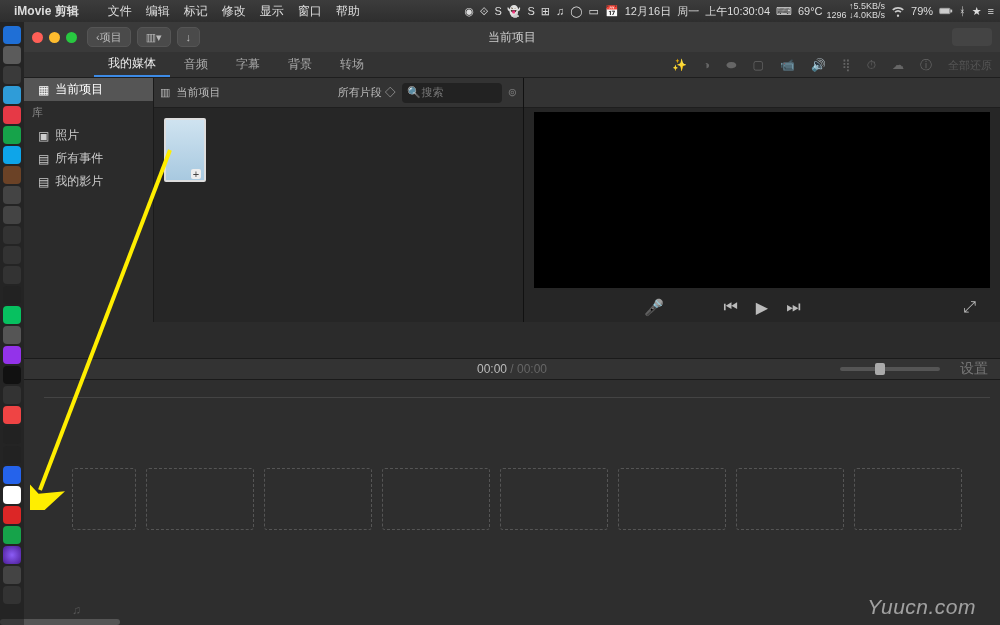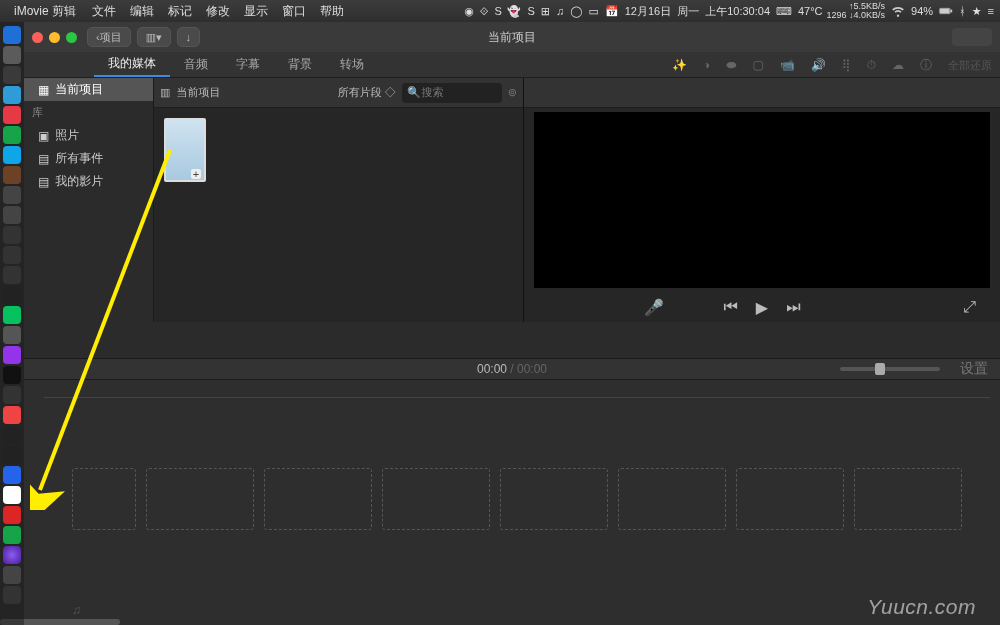--- a/index.html
+++ b/index.html
@@ -1,21 +1,21 @@
 <!DOCTYPE html>
 <html><head>
 <meta charset="utf-8">
 <style>
 * { margin: 0; padding: 0; box-sizing: border-box; font-family: -apple-system, "Helvetica Neue", Arial, sans-serif; }
 body { width: 1000px; height: 625px; background: #2a2a2a; overflow: hidden; position: relative; }
 
 
 .menubar { height: 22px; background: linear-gradient(#3c3c3c,#2e2e2e); color: #ddd; display: flex; align-items: center; font-size: 12px; padding: 0 6px; }
 .menubar .apple { margin-right: 8px; }
-.menubar .app { font-weight: 400; margin-right: 16px; }
+.menubar .app { font-weight: 700; margin-right: 29px; }
 .menubar .m-item { margin-right: 14px; cursor: default; }
 .menubar .spacer { flex: 1; }
 .menubar .r-item { margin-left: 6px; font-size: 11px; display: flex; align-items: center; }
 .menubar svg { width: 14px; height: 14px; }
 .netstats { font-size: 9px; line-height: 9px; text-align: right; margin-left: 4px; }
 
 
 .dock { position: absolute; left: 0; top: 22px; bottom: 0; width: 24px; background: rgba(30,30,30,.5); display: flex; flex-direction: column; align-items: center; padding-top: 4px; gap: 2px; z-index: 5;}
 .dock .dicon { width: 18px; height: 18px; border-radius: 4px; }
 
@@ -98,31 +98,31 @@
   <span class="r-item">S</span>
   <span class="r-item">⊞</span>
   <span class="r-item">♫</span>
   <span class="r-item">◯</span>
   <span class="r-item">▭</span>
   <span class="r-item">📅</span>
   <span class="r-item">12月16日</span>
   <span class="r-item">周一</span>
   <span class="r-item">上午10:30:04</span>
   <span class="r-item">⌨</span>
-  <span class="r-item">47°C</span>
+  <span class="r-item">69°C</span>
   <div class="netstats">
     <div>↑<span>5.5KB/s</span></div>
     <div><span>1296</span> ↓<span>4.0KB/s</span></div>
   </div>
   <span class="r-item">
     <svg viewBox="0 0 24 24" fill="#ccc">
         <path d="M12 18a2 2 0 100 4 2 2 0 000-4zm-6-5l2 2a6 6 0 018 0l2-2a9 9 0 00-12 0zm-4-4l2 2a12 12 0 0116 0l2-2a15 15 0 00-20 0z"></path>
       </svg>
   </span>
-  <span class="r-item">94%</span>
+  <span class="r-item">79%</span>
   <span class="r-item">
     <svg viewBox="0 0 26 12" fill="none" stroke="#ccc">
         <rect x="1" y="1" width="20" height="10" rx="2"></rect>
         <rect x="2" y="2" width="17" height="8" fill="#ccc"></rect>
         <rect x="22" y="4" width="2" height="4" fill="#ccc"></rect>
       </svg>
   </span>
   <span class="r-item">ᚼ</span>
   <span class="r-item">★</span>
   <span class="r-item">≡</span>

